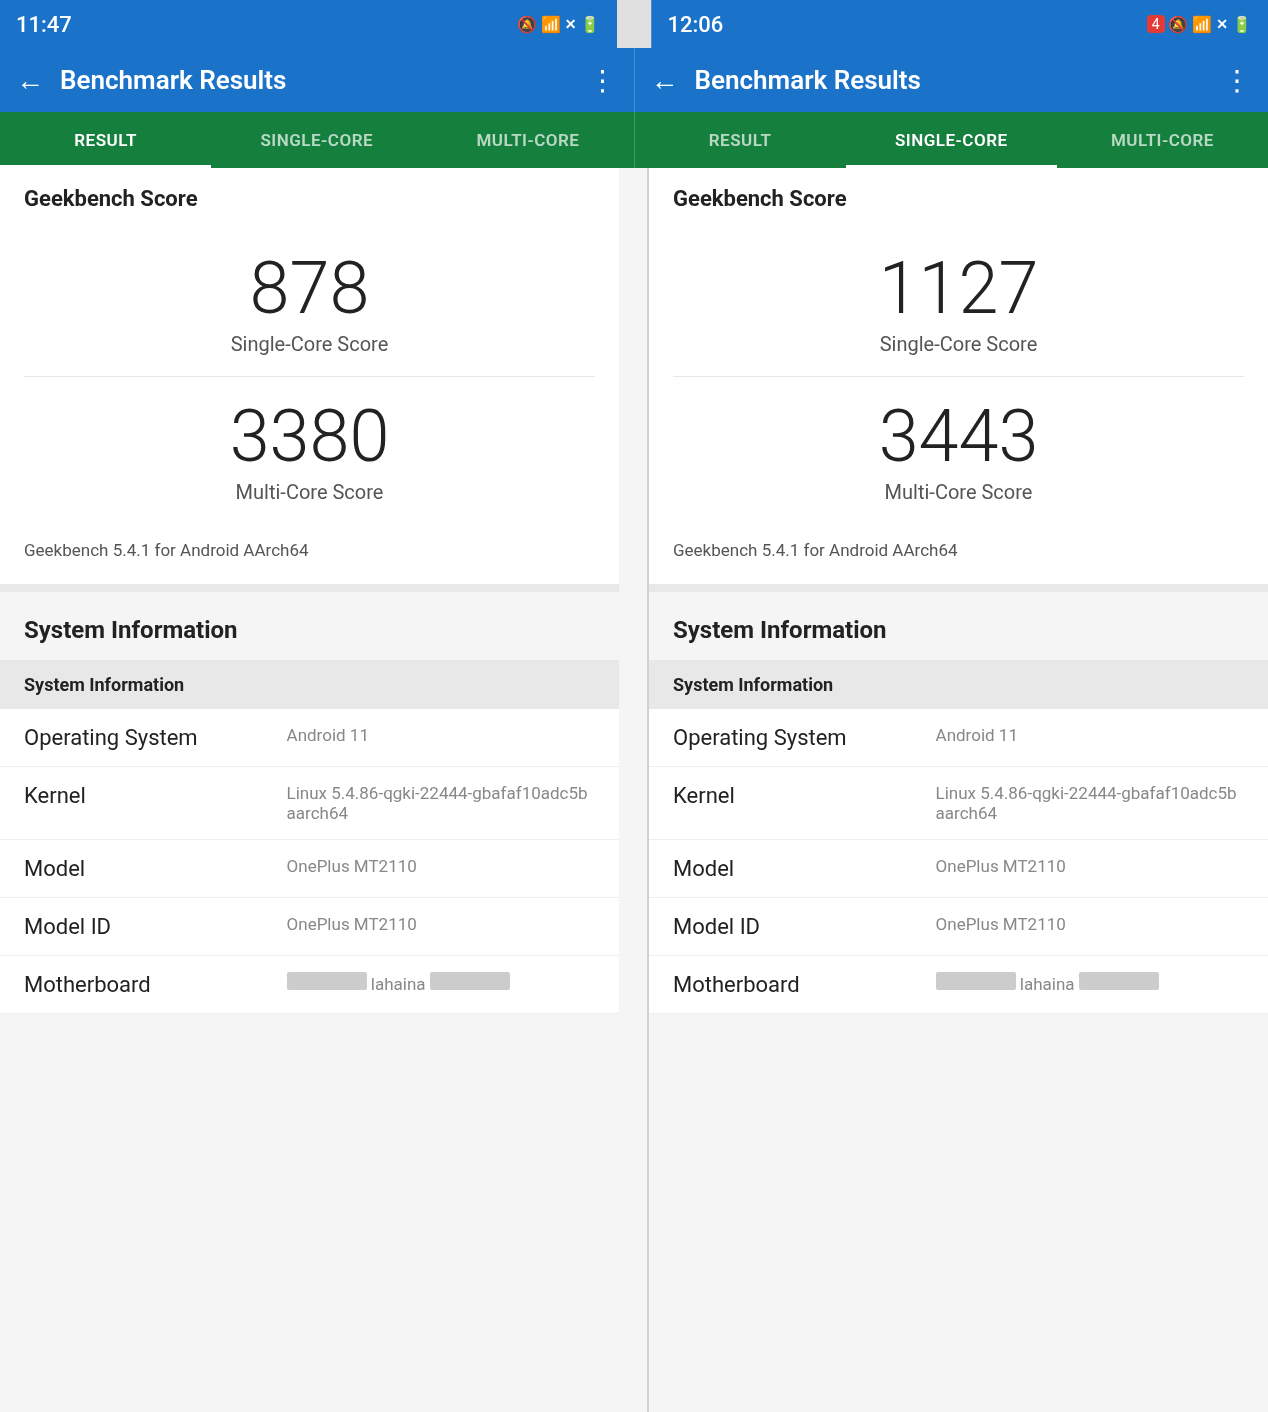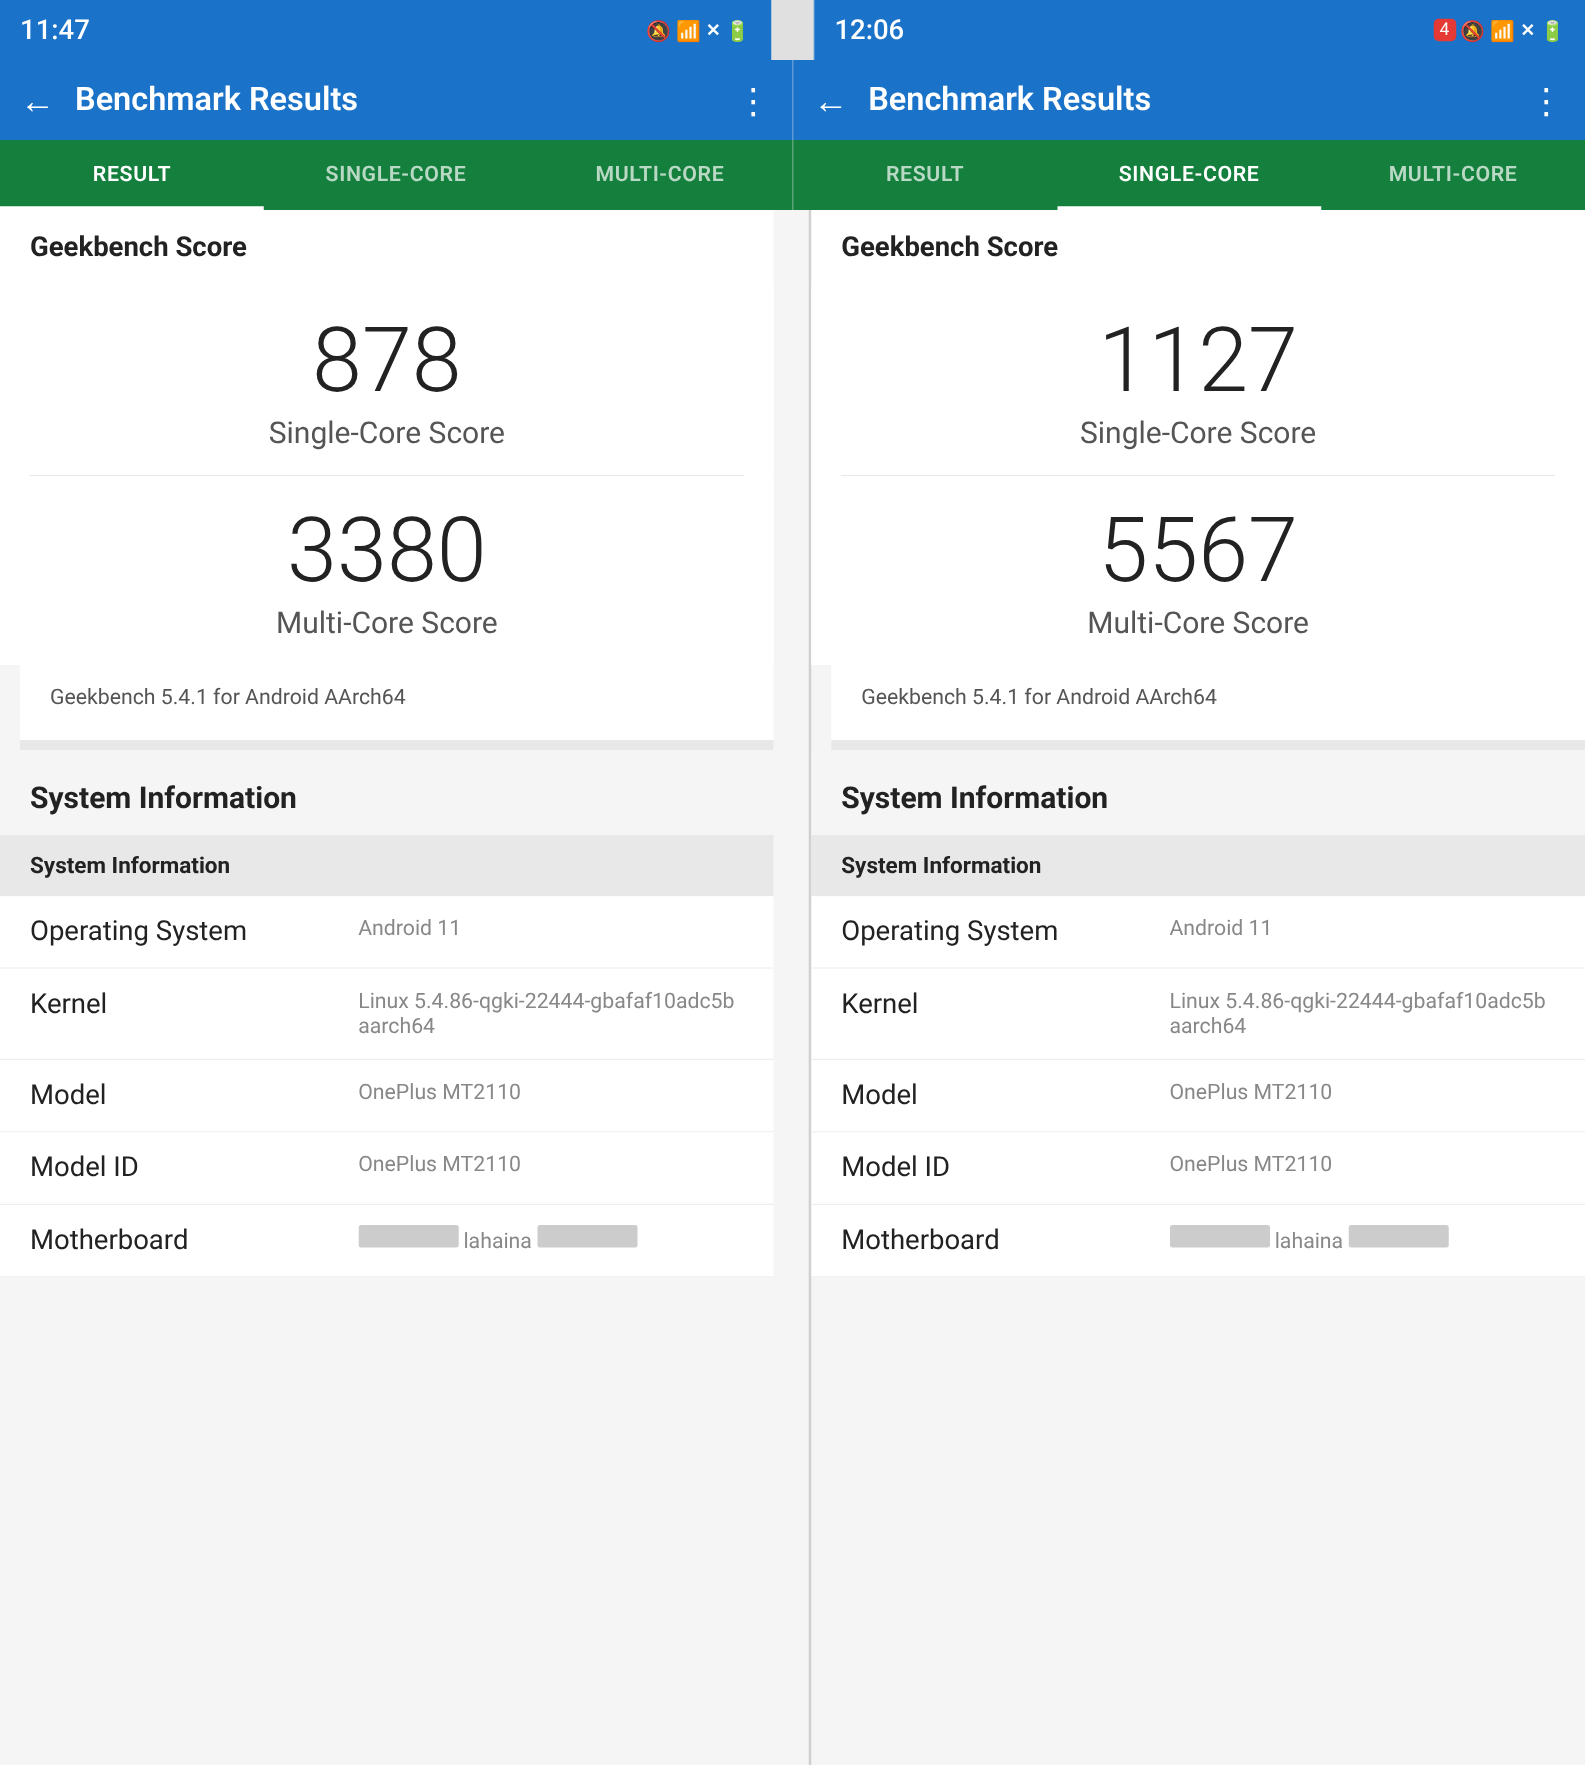--- a/index.html
+++ b/index.html
@@ -145,21 +145,21 @@
       padding: 20px 24px;
       text-align: center;
     }
     .score-number {
       font-size: 72px;
       font-weight: 300;
       color: #222;
       line-height: 1.1;
     }
     .score-label {
-      font-size: 24px;
+      font-size: 20px;
       color: #555;
       margin-top: 4px;
     }
     .scores-container {
       background: white;
       display: flex;
       flex-direction: column;
       gap: 0;
     }
     .score-divider {
@@ -167,21 +167,20 @@
       background: #e8e8e8;
       margin: 0 24px;
     }
 
     .version-text {
       background: white;
       padding: 16px 24px 24px;
       font-size: 17px;
       color: #555;
       border-bottom: 8px solid #e8e8e8;
-      margin-left: 16px;
     }
 
     
     .sys-info-header {
       padding: 24px 24px 16px;
       background: #f5f5f5;
     }
     .sys-info-title {
       font-size: 24px;
       font-weight: 700;
@@ -325,21 +324,21 @@
   <div class="panel right">
     <div class="section-header">Geekbench Score</div>
 
     <div class="scores-container">
       <div class="score-card">
         <div class="score-number">1127</div>
         <div class="score-label">Single-Core Score</div>
       </div>
       <div class="score-divider"></div>
       <div class="score-card">
-        <div class="score-number">5567</div>
+        <div class="score-number">3443</div>
         <div class="score-label">Multi-Core Score</div>
       </div>
     </div>
 
     <div class="version-text">Geekbench 5.4.1 for Android AArch64</div>
 
     <div class="sys-info-header">
       <div class="sys-info-title">System Information</div>
     </div>
 

